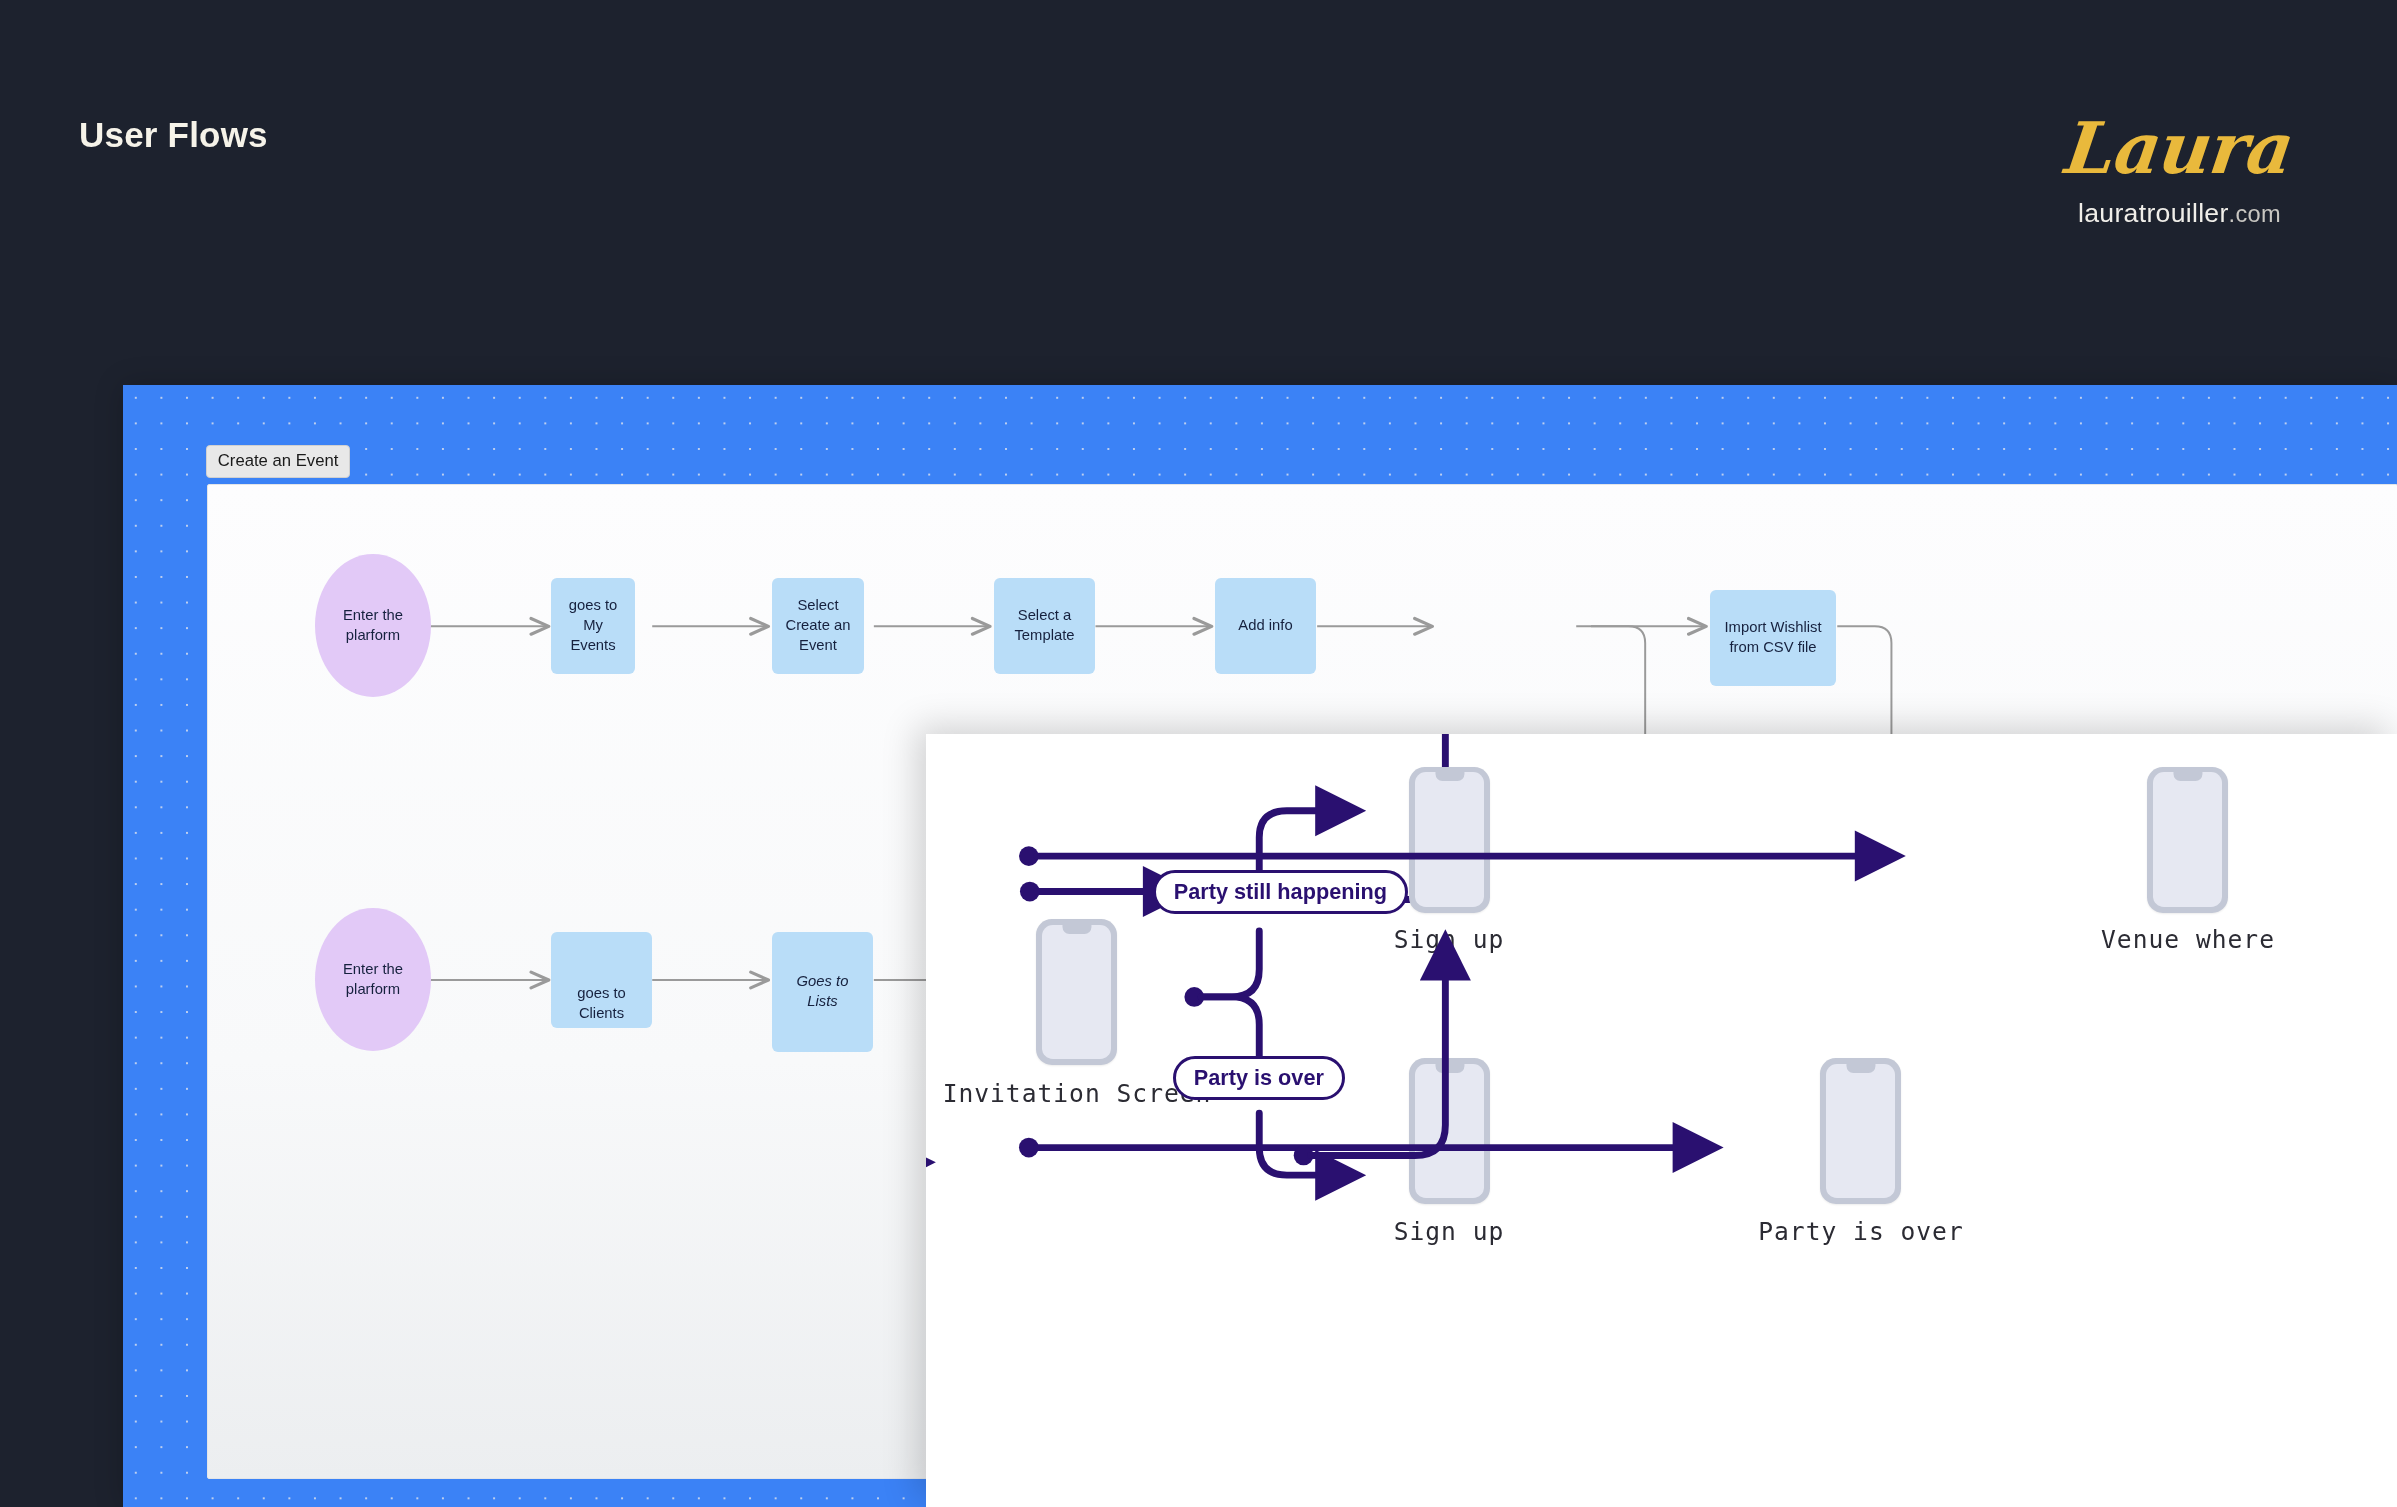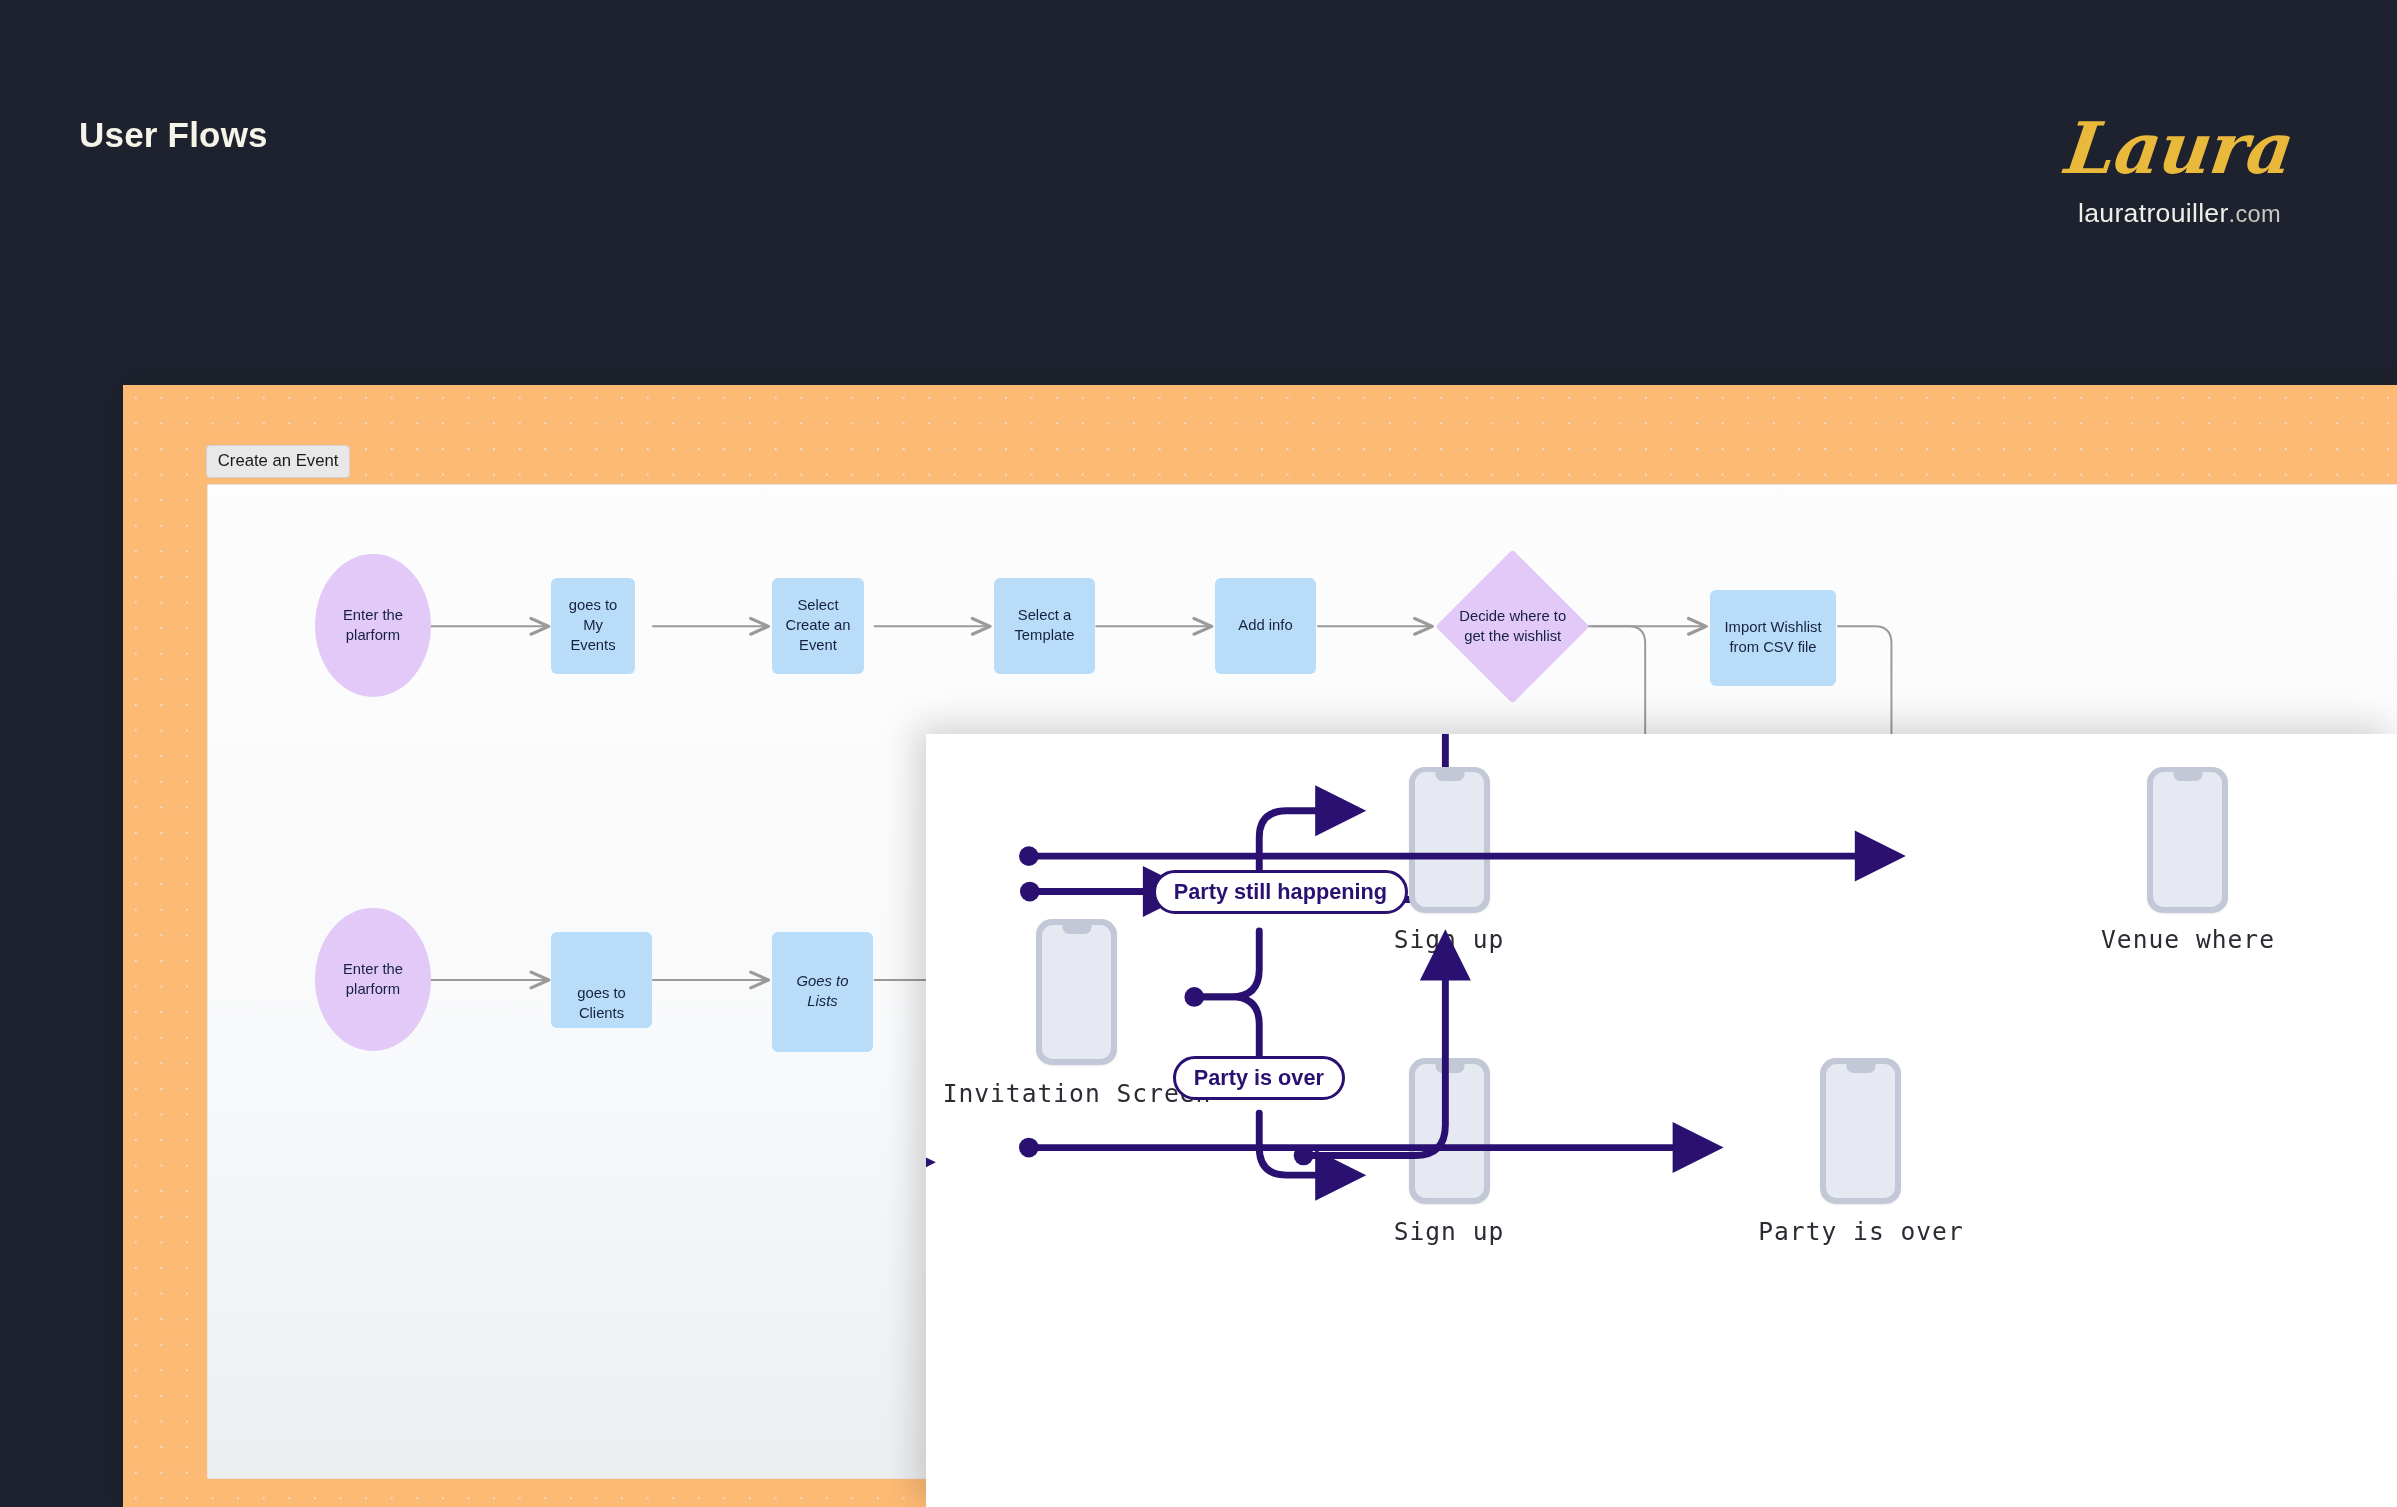--- a/index.html
+++ b/index.html
@@ -28,21 +28,21 @@
   .brand-domain {
     margin-top: 13.8px;
     font-size: 26.6px; color: #f0eee9; letter-spacing: 0.3px;
   }
   .brand-domain .tld { color: #c9c7c2; font-size: 23.6px; }
 
   
   .bg-card {
     position: absolute; left: 123px; top: 385px;
     width: 2275px; height: 1122px;
-    background: #fdba74;
+    background: #3b82f6;
     box-shadow: 0 0 27.6px rgba(0,0,0,0.20);
     overflow: hidden;
   }
   .dot-grid {
     position: absolute; left: 0; top: 0; right: 0; bottom: 0;
     background-image:
       radial-gradient(circle, #e9e9ec 1.4px, transparent 1.5px);
     background-size: 25.6px 25.6px;
     opacity: 0.75;
   }
@@ -219,24 +219,20 @@
     </div>
 
     <div class="node box" style="left:871px; top:193px; width:101px; height:96px;">
       <span>Select a Template</span>
     </div>
 
     <div class="node box" style="left:1092px; top:193px; width:101px; height:96px;">
       <span>Add info</span>
     </div>
 
-    <div class="node diamond" style="left:1313px; top:165px; width:153px; height:153px;">
-      <div class="diamond-shape" style="left:21.7px; top:21.7px; width:109px; height:109px;"></div>
-      <div class="diamond-label" style="left:17.7px; top:34px; width:118px; height:85px;">Decide where to get the wishlist</div>
-    </div>
 
     <div class="node box" style="left:1587px; top:193px; width:126px; height:96px;margin-top:12px;">
       <span>Import Wishlist from CSV file</span>
     </div>
 
     <div class="node box" style="left:1465px; top:412px; width:116px; height:96px;"></div>
     <div class="node box" style="left:1710px; top:412px; width:116px; height:96px;"></div>
     <div class="node box box-orange" style="left:1946px; top:414px; width:116px; height:96px;"></div>
 
     <div class="node ellipse" style="left:192px; top:523px; width:116px; height:143px;">

